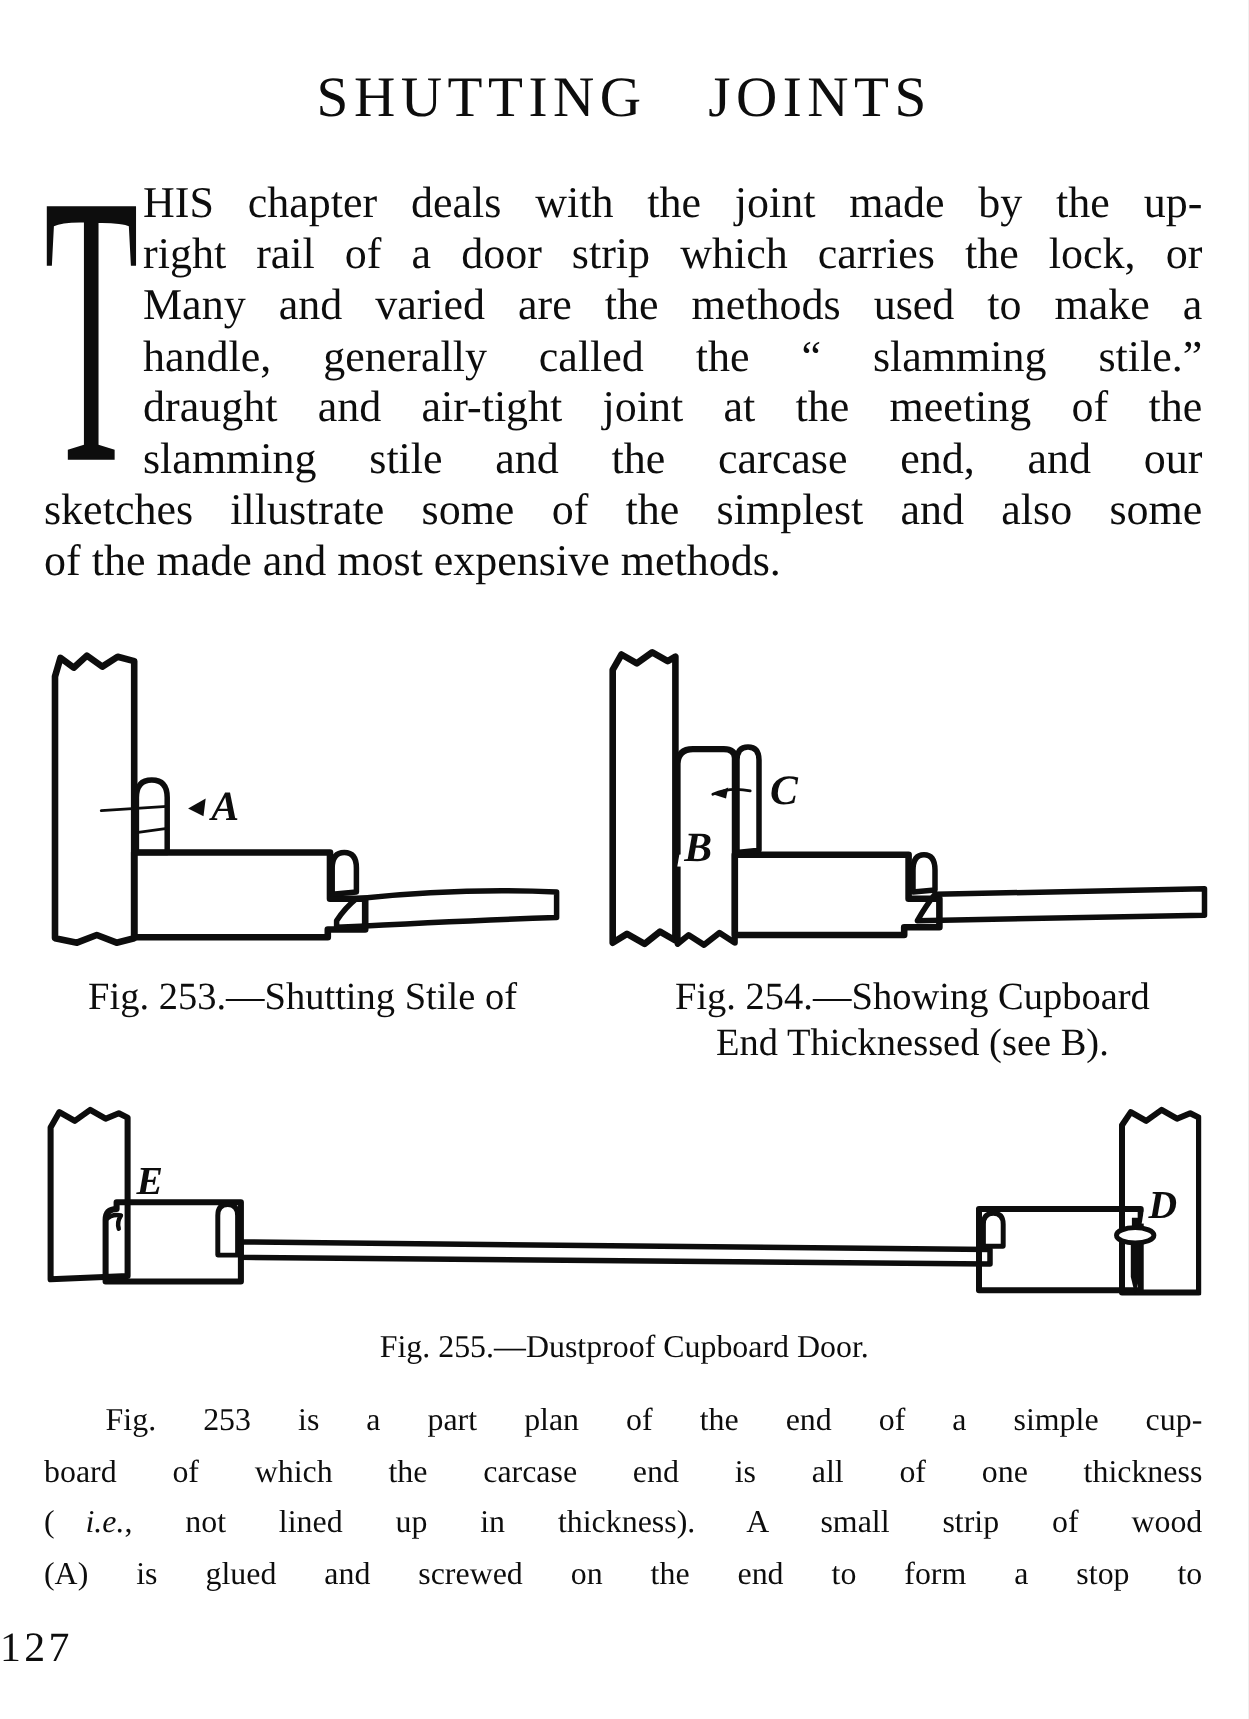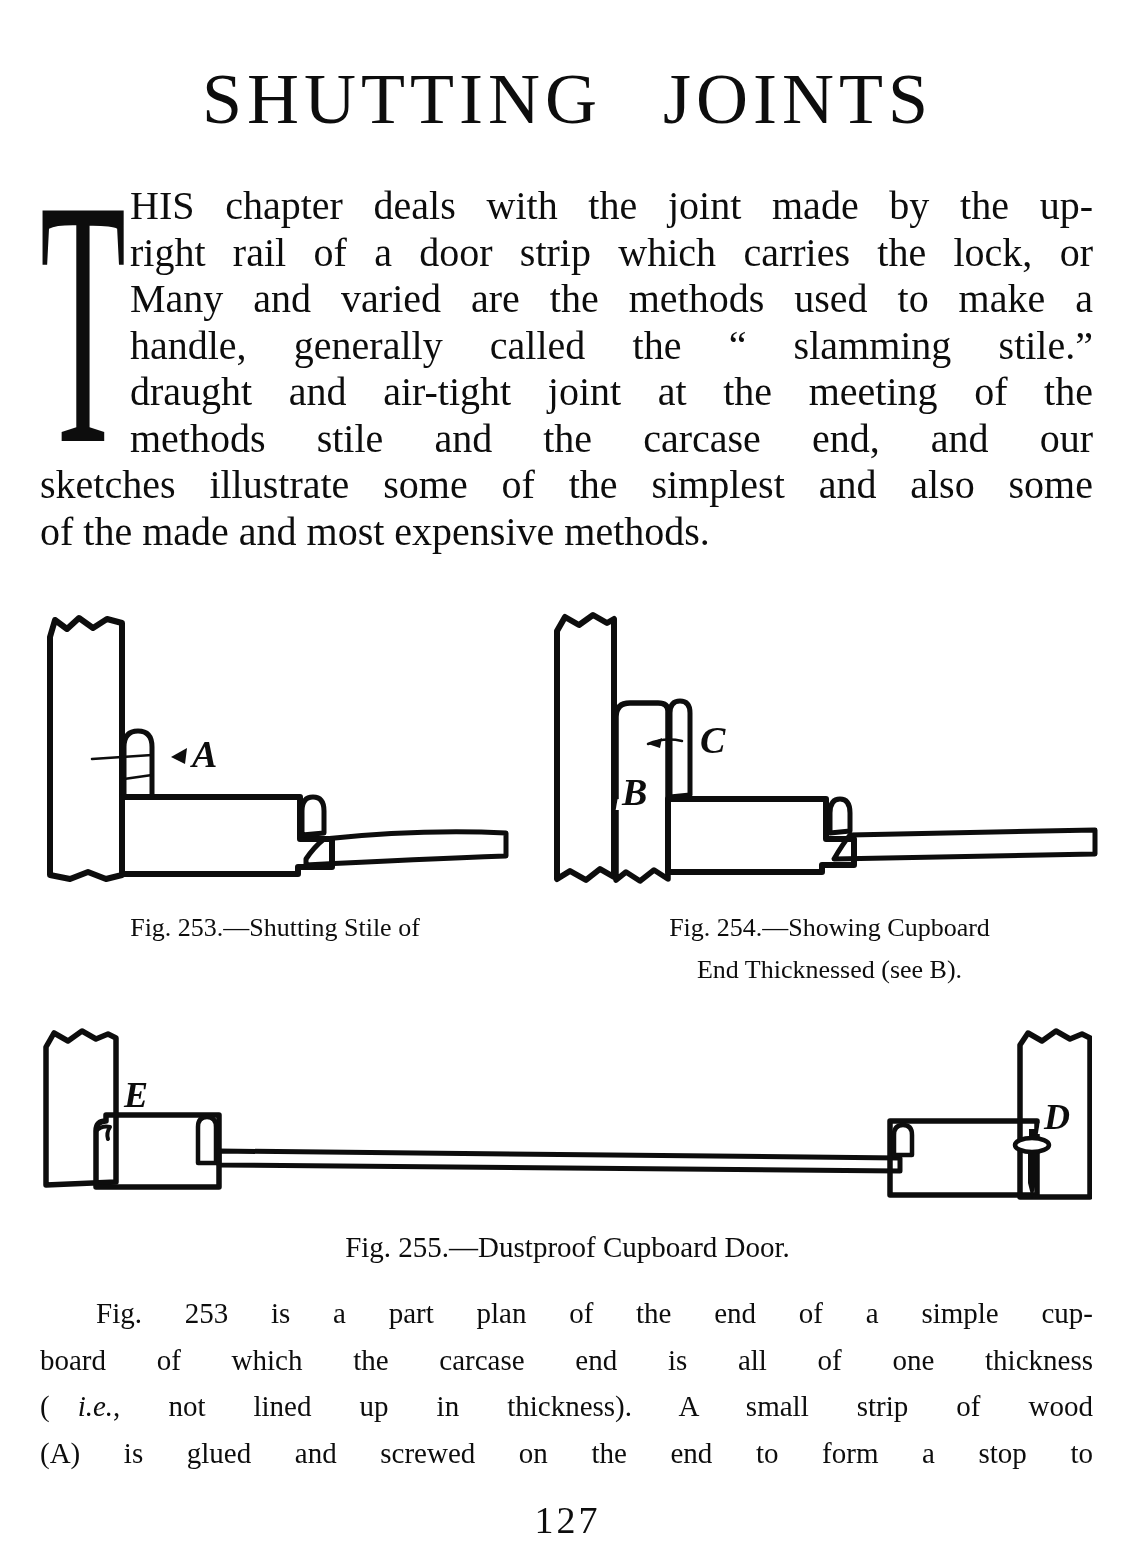--- a/index.html
+++ b/index.html
@@ -4,49 +4,49 @@
 <style>
   html,body{margin:0;padding:0;background:#e8e8e8;}
   .page{
     width:1135px;height:1563px;margin:0 auto;background:#ffffff;color:#0d0d0d;
     font-family:"Liberation Serif","DejaVu Serif",serif;
     overflow:hidden;position:relative;
   }
   
   .title{
     text-align:center;margin:0;padding-top:60px;
-    font-size:72px;font-weight:400;letter-spacing:5px;word-spacing:38px;
+    font-size:52px;font-weight:400;letter-spacing:5px;word-spacing:38px;
     line-height:1.1;
   }
   
   .intro{margin:44px 42px 0 40px;font-size:40px;line-height:46.5px;}
   .dropcap{
     float:left;width:90px;height:278px;
     font-size:352px;line-height:278px;font-weight:400;
     transform:scaleX(.40);transform-origin:0 50%;
     text-indent:0;
   }
   .jline{text-align:justify;text-align-last:justify;white-space:normal;}
   .jline.flushleft{text-align-last:left;}
   .it{font-style:italic;margin-left:28px;}
   
   .figrow{display:flex;align-items:flex-start;margin:52px 0 0 40px;}
   .figblock{flex:0 0 auto;}
   .figblock.right{margin-left:42px;}
-  .caprow{display:flex;margin:10px 0 0 40px;font-size:26px;line-height:42px;}
+  .caprow{display:flex;margin:10px 0 0 40px;font-size:35px;line-height:42px;}
   .capblock{flex:0 0 auto;text-align:center;}
   .capblock.c253{width:470px;}
   .capblock.c254{width:555px;margin-left:42px;}
   .fig255block{margin:34px 0 0 42px;}
   .cap255{text-align:center;font-size:29px;margin-top:16px;}
   
   .bodypara{margin:26px 42px 0 40px;font-size:29px;line-height:46.5px;}
   .bodypara .indent{text-indent:56px;}
   
-  .pagenum{text-align:center;font-size:38px;margin-top:22px;letter-spacing:3px;}
+  .pagenum{font-size:38px;margin-top:22px;letter-spacing:3px;}
   
   svg{display:block;}
   .ink{stroke:#0d0d0d;stroke-linejoin:round;stroke-linecap:round;fill:none;}
   .figlabel{
     font-family:"Liberation Serif",serif;font-style:italic;font-weight:bold;
     fill:#0d0d0d;
   }
   .figlabel.halo{paint-order:stroke;stroke:#ffffff;stroke-width:10px;}
   .defs-holder{position:absolute;width:0;height:0;overflow:hidden;}
 </style>
@@ -82,21 +82,21 @@
 
   <h1 class="title">SHUTTING JOINTS</h1>
 
   <div class="intro">
     <span class="dropcap">T</span>
     <div class="jline">HIS chapter deals with the joint made by the up-</div>
     <div class="jline">right rail of a door strip which carries the lock, or</div>
     <div class="jline">Many and varied are the methods used to make a</div>
     <div class="jline">handle, generally called the “ slamming stile.”</div>
     <div class="jline">draught and air-tight joint at the meeting of the</div>
-    <div class="jline">methods stile and the carcase end, and our</div>
+    <div class="jline">slamming stile and the carcase end, and our</div>
     <div class="jline">sketches illustrate some of the simplest and also some</div>
     <div class="jline flushleft">of the made and most expensive methods.</div>
   </div>
 
   <div class="figrow">
 
     <div class="figblock">
       <svg width="470" height="285" viewBox="0 0 470 285">
 
         <path class="ink" stroke-width="6" fill="url(#h1)" d="M10,30 L15,13 L27,22 L39,11 L53,21 L67,12 L82,16 L82,268 L66,272 L48,265 L30,272 L10,268 Z"></path>

